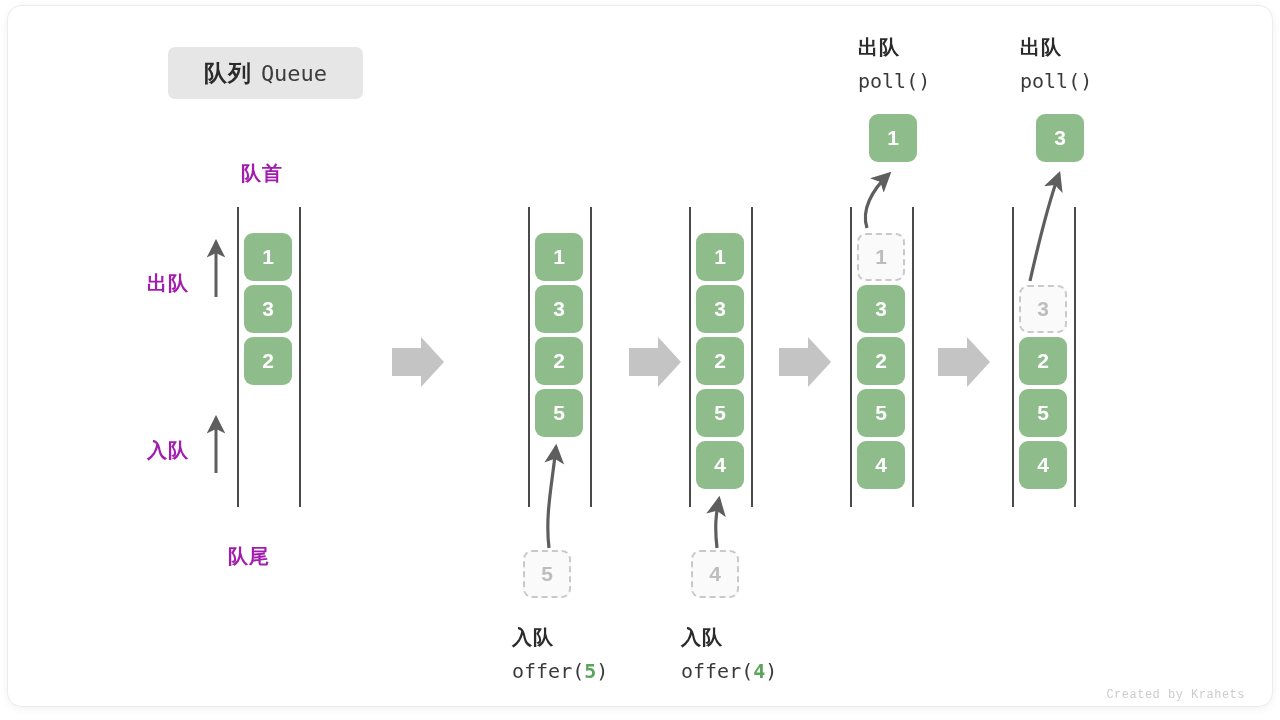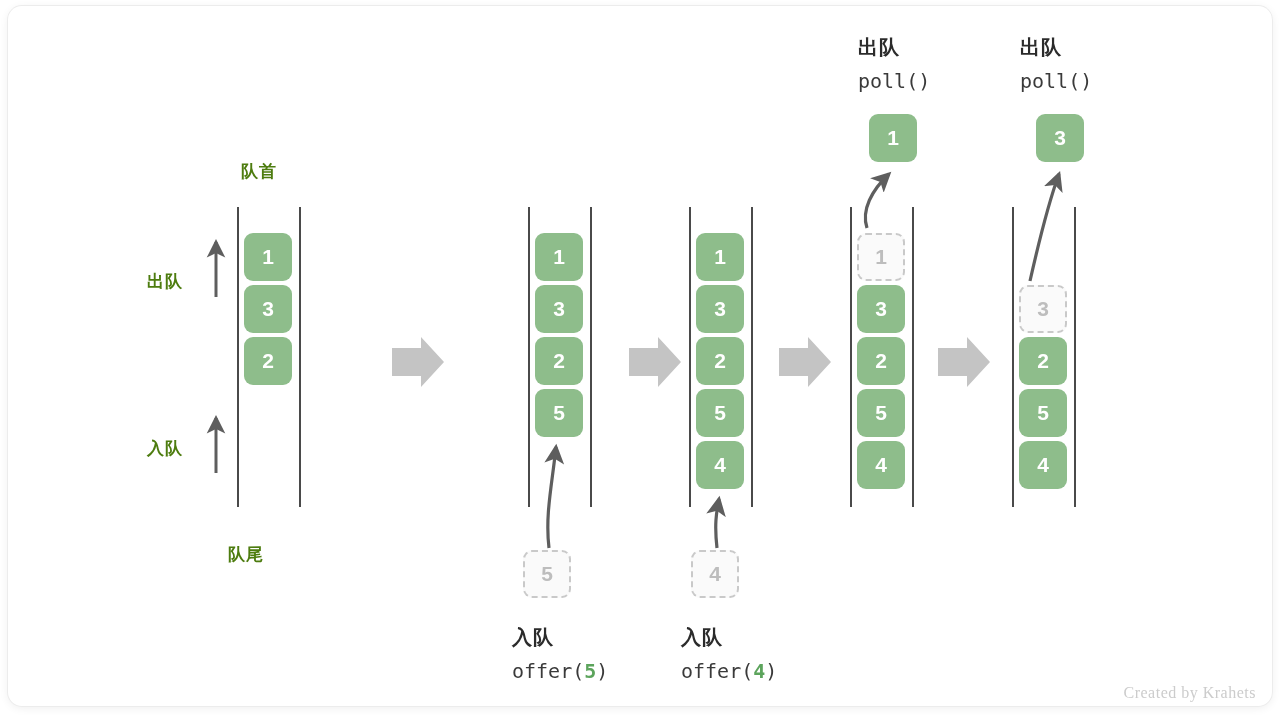--- a/index.html
+++ b/index.html
@@ -21,35 +21,35 @@
     position:absolute;left:168px;top:47px;width:195px;height:52px;
     background:#e6e6e6;border-radius:7px;
     display:flex;align-items:center;justify-content:center;
   }
   .title-cn{font-size:23px;font-weight:bold;color:#2b2b2b;letter-spacing:1px;}
   .title-en{font-size:22px;color:#3d3d3d;margin-left:9px;
             font-family:"DejaVu Sans Mono","Liberation Mono",monospace;}
 
   
   .cn-bold{
-    position:absolute;font-size:17px;font-weight:bold;color:#4d7c0f;
+    position:absolute;font-size:20px;font-weight:bold;color:#a21caf;
     white-space:nowrap;letter-spacing:1px;
   }
   .op-label{
     position:absolute;white-space:nowrap;text-align:left;
     font-size:20px;color:#3a3a3a;line-height:1.72;
   }
   .op-label .cn{font-weight:bold;color:#2b2b2b;letter-spacing:1px;}
   .op-label .mono{font-family:"DejaVu Sans Mono","Liberation Mono",monospace;font-size:20px;}
   .op-label .gv{color:#5ca45c;font-weight:bold;}
 
   .credit{
-    position:absolute;right:24px;bottom:18px;
-    font-family:Liberation Serif, serif;
-    font-size:16px;color:#cccccc;letter-spacing:.5px;white-space:nowrap;
+    position:absolute;right:35px;bottom:18px;
+    font-family:Liberation Mono, monospace;
+    font-size:12px;color:#cccccc;letter-spacing:.5px;white-space:nowrap;
   }
 
   
   .rail{position:absolute;width:1.5px;background:#4a4a4a;}
 
   
   .cell{
     position:absolute;width:48px;height:48px;border-radius:9px;
     display:flex;align-items:center;justify-content:center;
     font-size:21px;font-weight:bold;box-sizing:border-box;
@@ -60,20 +60,24 @@
   svg.ov{position:absolute;left:0;top:0;width:1280px;height:720px;
          pointer-events:none;overflow:visible;}
 </style>
 </head>
 <body>
 
 <div id="card"></div>
 
 <div id="stage">
 
+  <div class="title-chip">
+    <span class="title-cn">队列</span>
+    <span class="title-en">Queue</span>
+  </div>
 
   <div class="cn-bold" style="left:241px;top:160px;">队首</div>
   <div class="cn-bold" style="left:228px;top:543px;">队尾</div>
   <div class="cn-bold" style="left:147px;top:270px;">出队</div>
   <div class="cn-bold" style="left:147px;top:437px;">入队</div>
 
   <div class="op-label" style="left:512px;top:620px;">
     <div class="cn">入队</div>
     <div class="mono"><span>offer(</span><span class="gv">5</span><span>)</span></div>
   </div>

